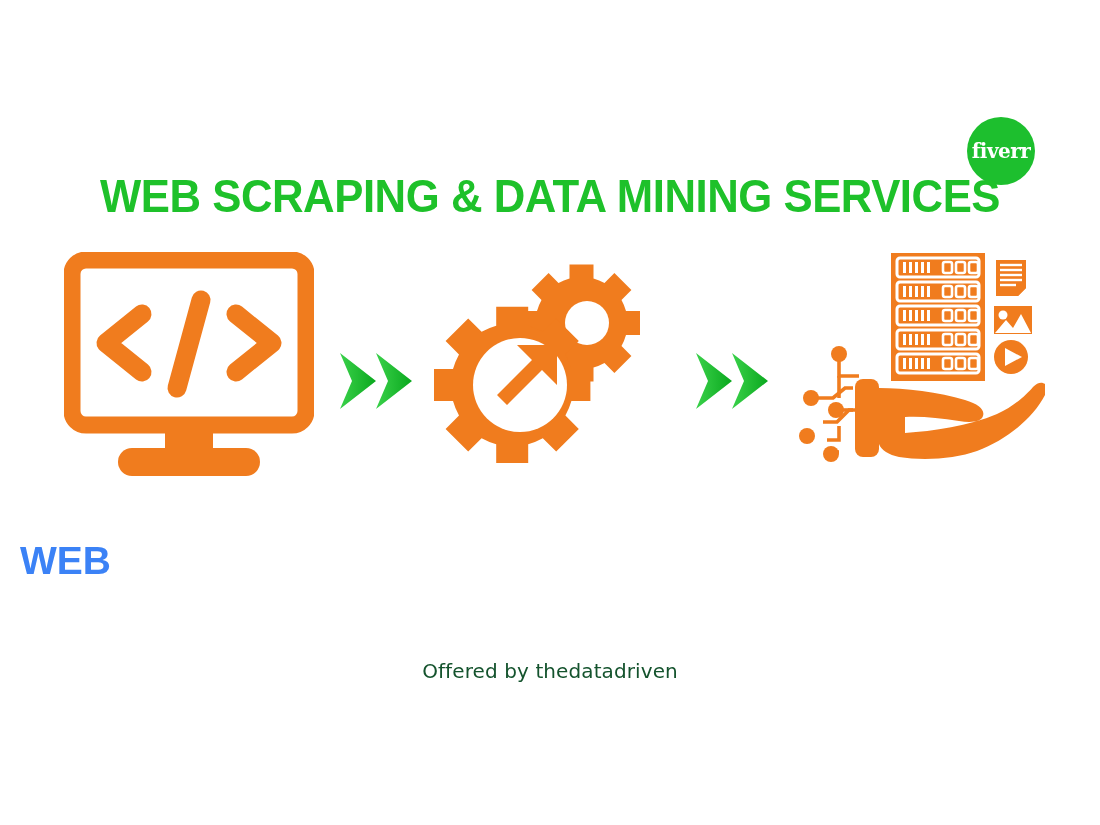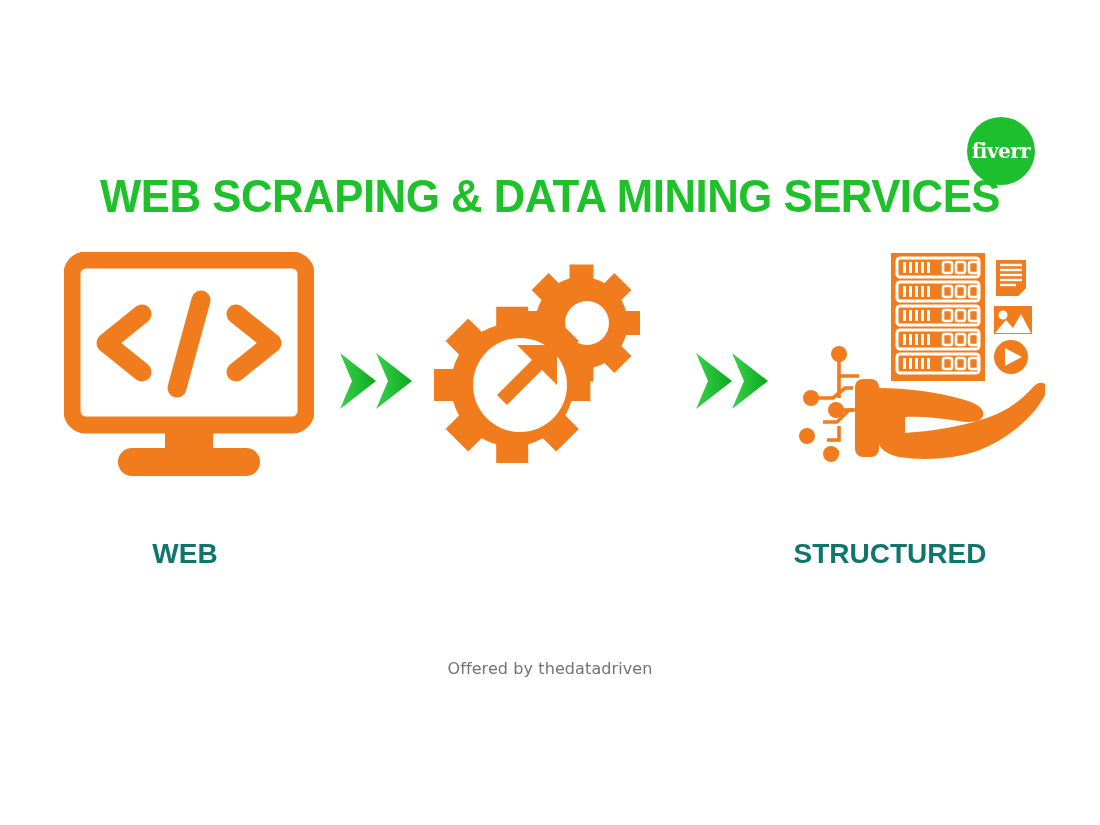--- a/index.html
+++ b/index.html
@@ -96,48 +96,48 @@
   }
   .chev2 {
     position: absolute;
     left: 694px;
     top: 110px;
   }
 
   
   .caption {
     position: absolute;
-    color: #0f766e;
+    color: #3b82f6;
     font-family: "Liberation Sans", sans-serif;
     font-weight: bold;
-    font-size: 28px;
+    font-size: 39px;
     line-height: 1.28;
-    text-align: center;
+    text-align: left;
   }
   .caption-left {
     left: 20px;
     top: 536px;
     width: 330px;
   }
   .caption-right {
     left: 700px;
     top: 536px;
     width: 380px;
   }
 
   
   .footer-credit {
     position: absolute;
     left: 0;
     top: 659px;
     width: 1100px;
     text-align: center;
-    color: #737373;
+    color: #14532d;
     font-family: "DejaVu Sans", sans-serif;
-    font-size: 16px;
+    font-size: 20px;
     font-weight: normal;
     letter-spacing: 0.1px;
   }
 </style>
 </head>
 <body>
 
 <div id="poster">
 
   <div class="fiverr-badge">
@@ -348,18 +348,17 @@
       </svg>
     </div>
 
   </div>
 
   <div class="caption caption-left">
     <div>WEB</div>
   </div>
 
   <div class="caption caption-right">
-    <div>STRUCTURED</div>
   </div>
 
   <div class="footer-credit">Offered by thedatadriven</div>
 
 </div>
 
 </body></html>

